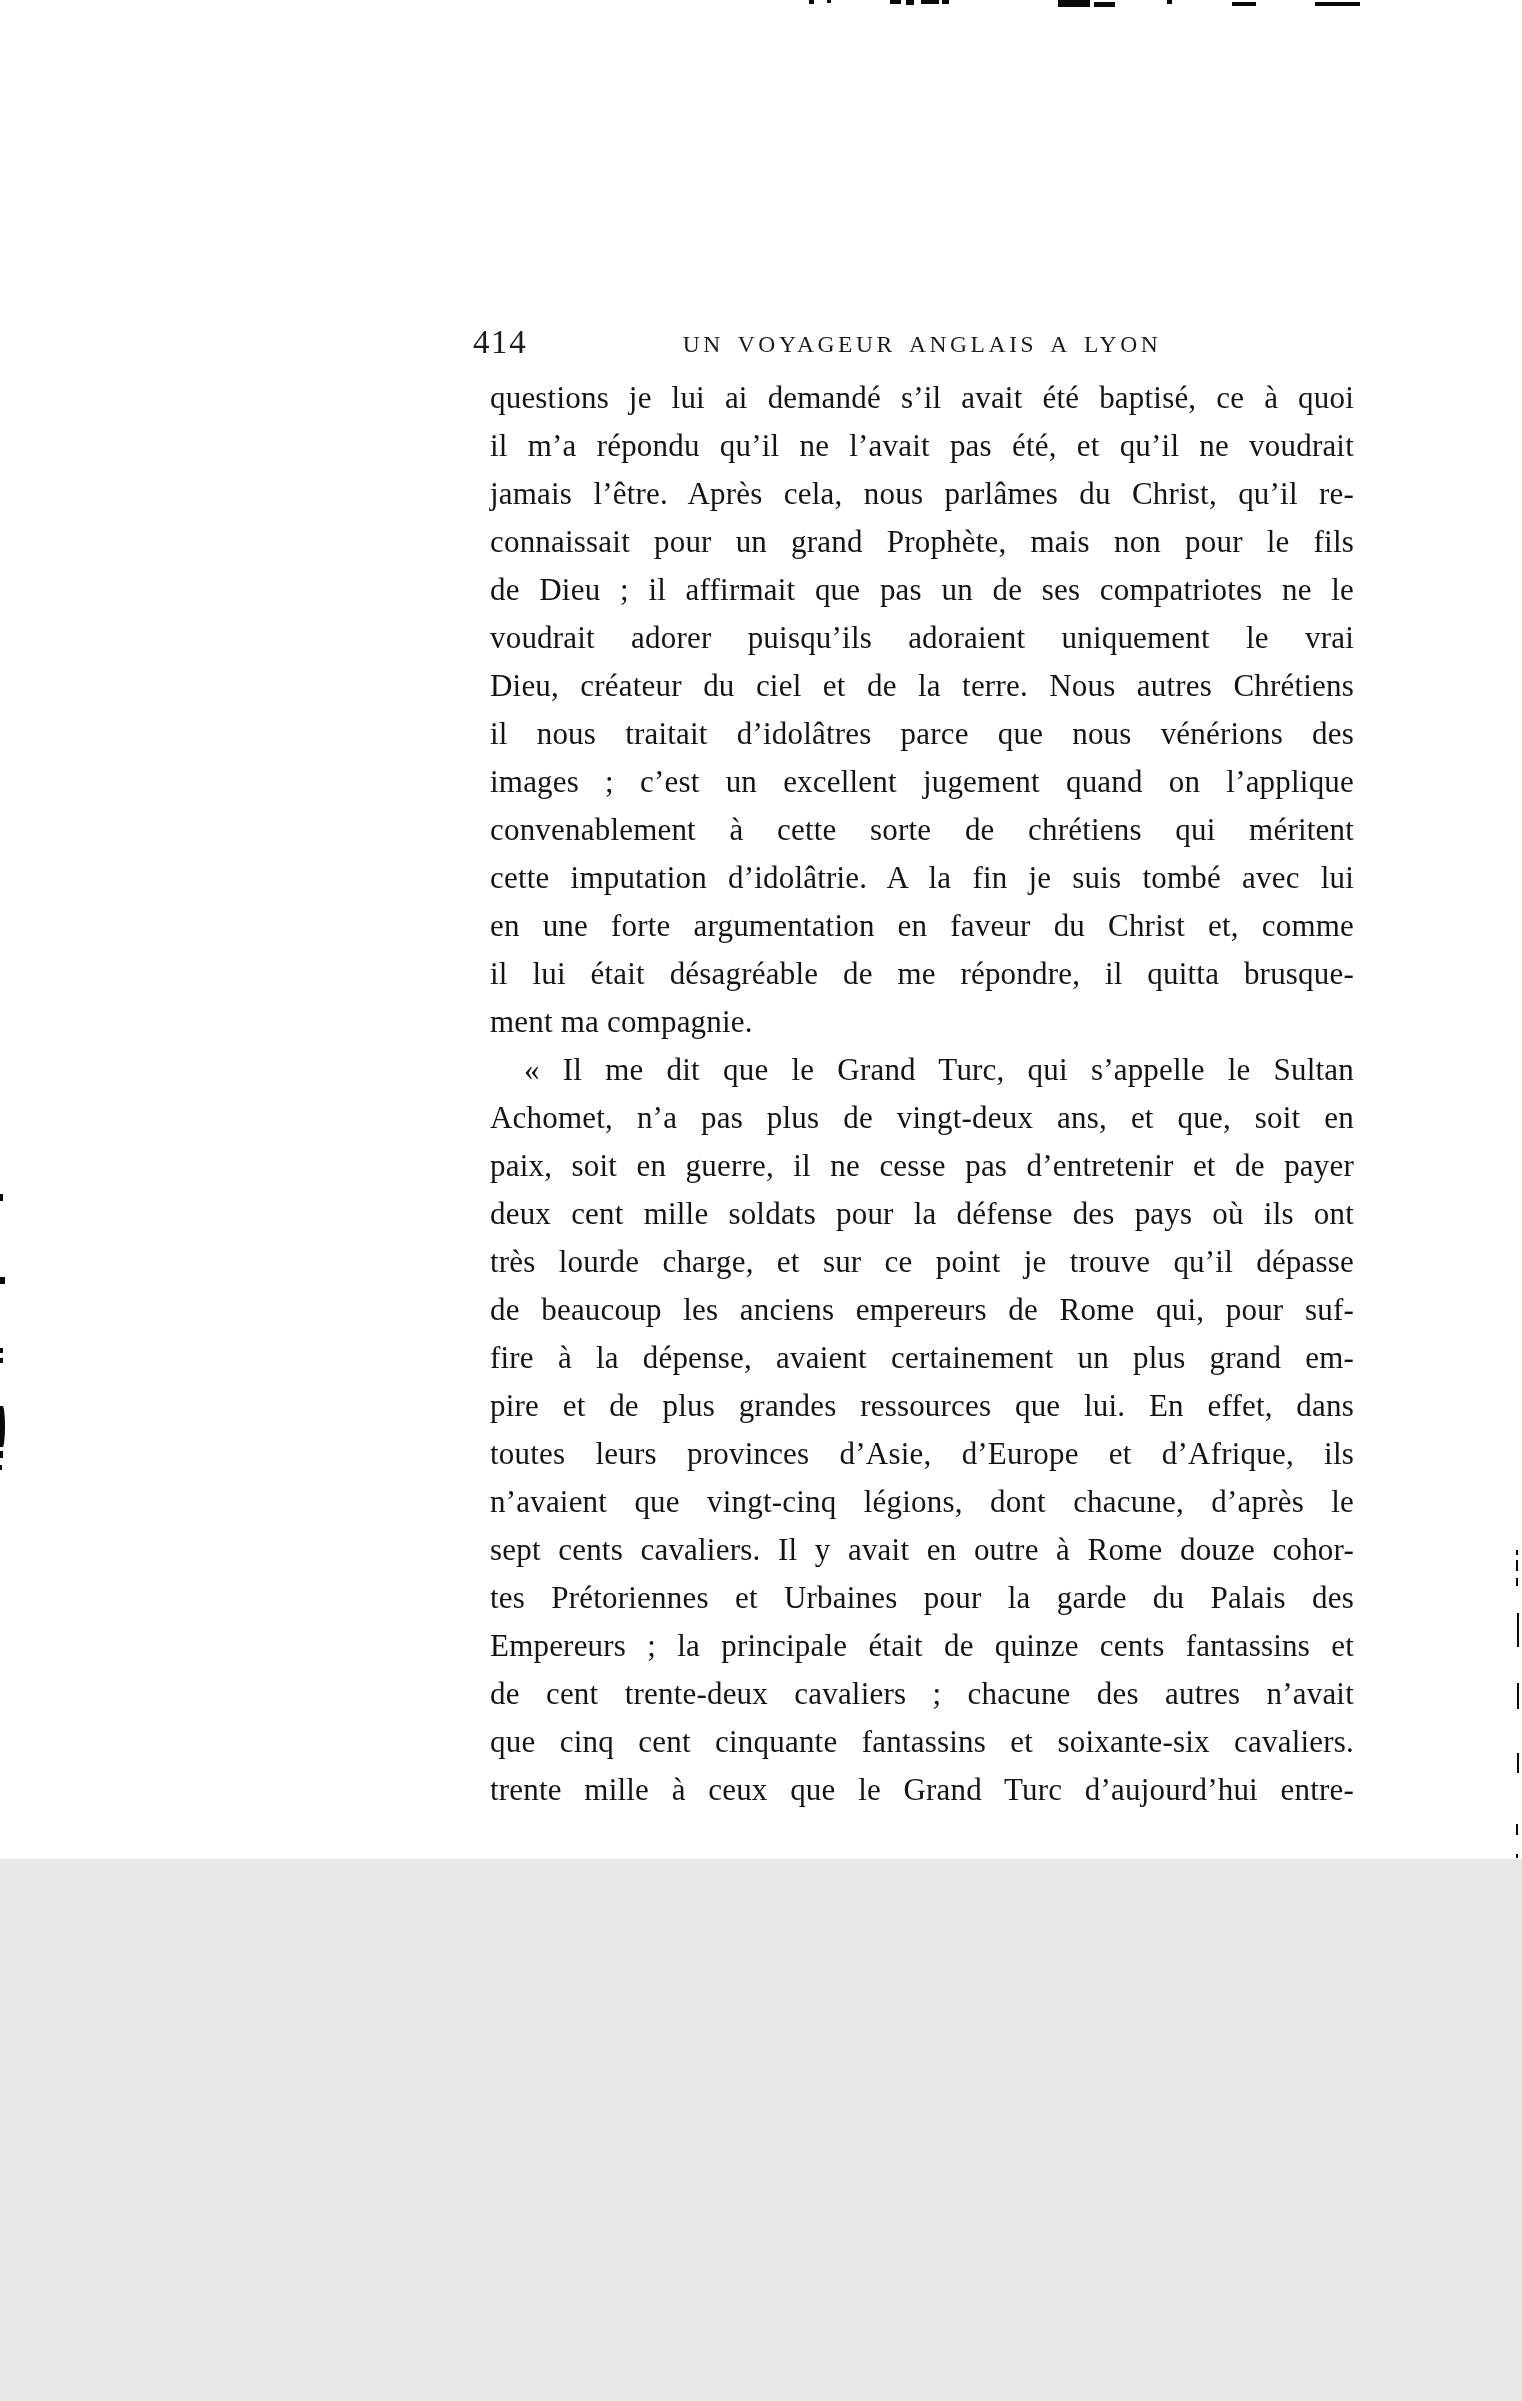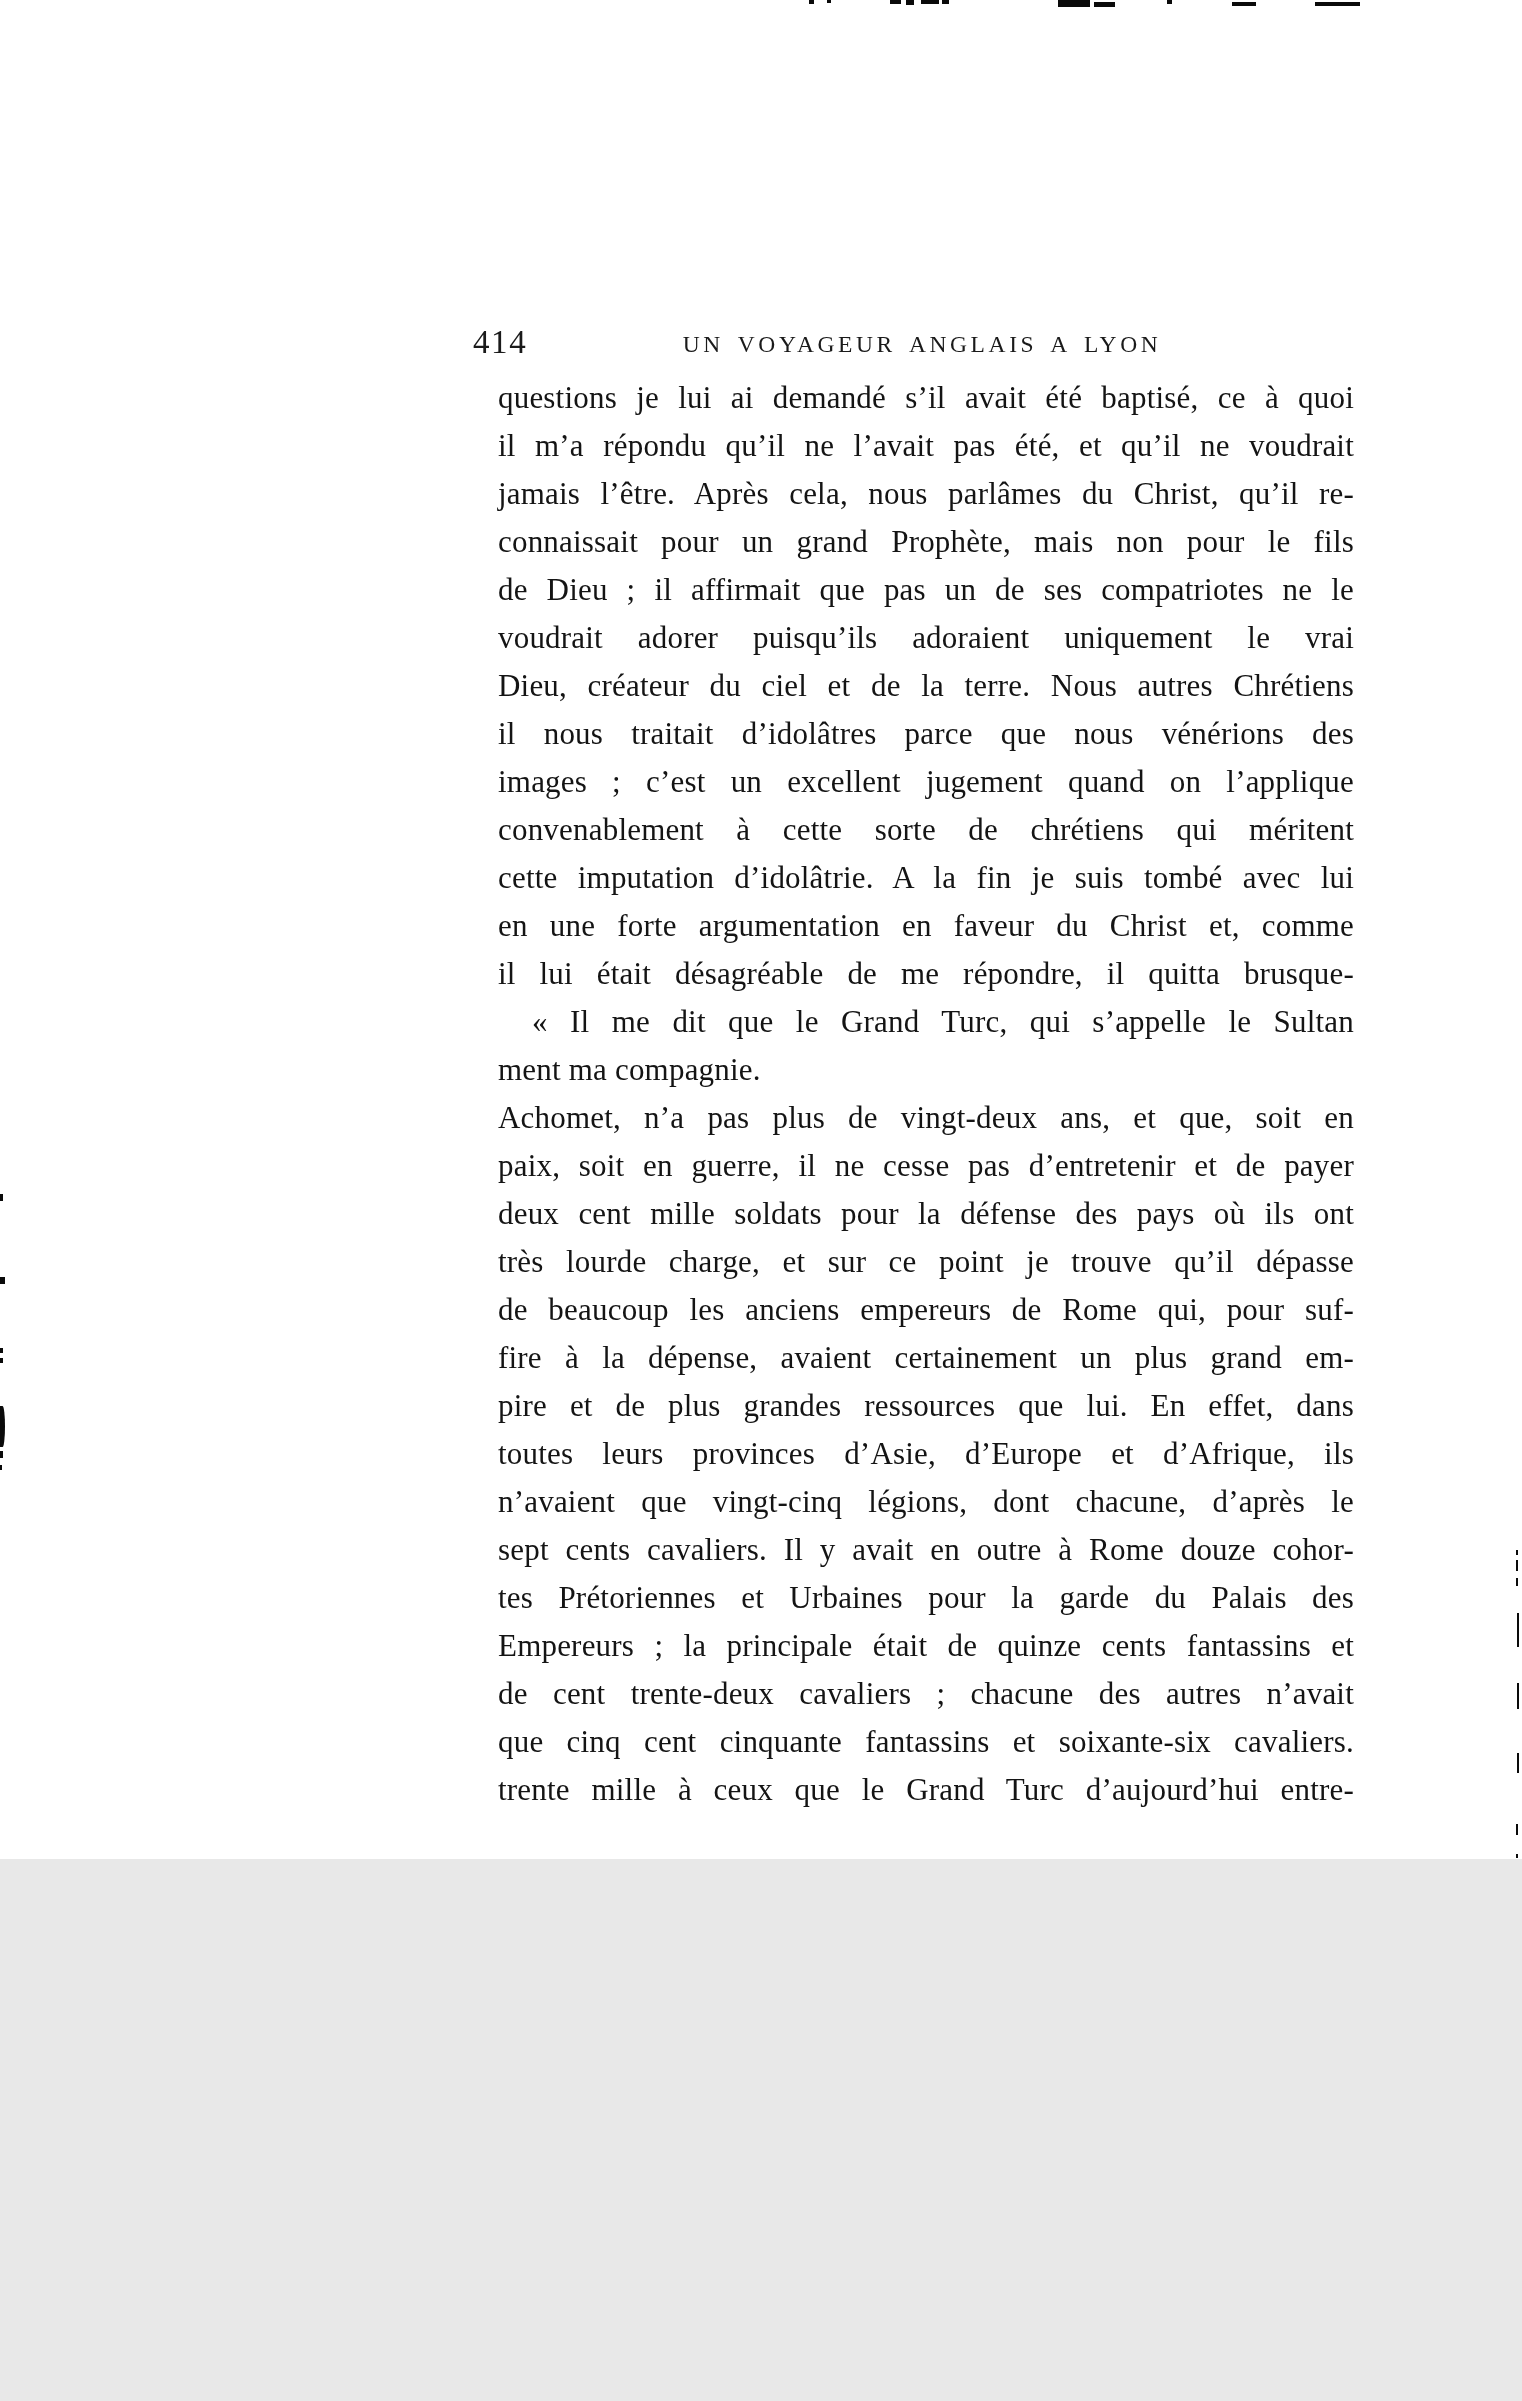--- a/index.html
+++ b/index.html
@@ -40,21 +40,20 @@
     width:864px;
     font-size:31px;
     line-height:48px;
     color:#141414;
   }
   .pline{
     text-align:justify;
     text-align-last:justify;
     white-space:normal;
     letter-spacing:0.2px;
-    margin-left:8px;
   }
   .pline.no-just{
     text-align:left;
     text-align-last:left;
   }
   .pline.indent{
     padding-left:34px;
   }
   
   .noise{
@@ -77,22 +76,22 @@
     <div class="pline">connaissait pour un grand Prophète, mais non pour le fils</div>
     <div class="pline">de Dieu ; il affirmait que pas un de ses compatriotes ne le</div>
     <div class="pline">voudrait adorer puisqu’ils adoraient uniquement le vrai</div>
     <div class="pline">Dieu, créateur du ciel et de la terre. Nous autres Chrétiens</div>
     <div class="pline">il nous traitait d’idolâtres parce que nous vénérions des</div>
     <div class="pline">images ; c’est un excellent jugement quand on l’applique</div>
     <div class="pline">convenablement à cette sorte de chrétiens qui méritent</div>
     <div class="pline">cette imputation d’idolâtrie. A la fin je suis tombé avec lui</div>
     <div class="pline">en une forte argumentation en faveur du Christ et, comme</div>
     <div class="pline">il lui était désagréable de me répondre, il quitta brusque-</div>
+    <div class="pline no-just">ment ma compagnie.</div>
     <div class="pline indent">« Il me dit que le Grand Turc, qui s’appelle le Sultan</div>
-    <div class="pline no-just">ment ma compagnie.</div>
     <div class="pline">Achomet, n’a pas plus de vingt-deux ans, et que, soit en</div>
     <div class="pline">paix, soit en guerre, il ne cesse pas d’entretenir et de payer</div>
     <div class="pline">deux cent mille soldats pour la défense des pays où ils ont</div>
     <div class="pline">très lourde charge, et sur ce point je trouve qu’il dépasse</div>
     <div class="pline">de beaucoup les anciens empereurs de Rome qui, pour suf-</div>
     <div class="pline">fire à la dépense, avaient certainement un plus grand em-</div>
     <div class="pline">pire et de plus grandes ressources que lui. En effet, dans</div>
     <div class="pline">toutes leurs provinces d’Asie, d’Europe et d’Afrique, ils</div>
     <div class="pline">n’avaient que vingt-cinq légions, dont chacune, d’après le</div>
     <div class="pline">sept cents cavaliers. Il y avait en outre à Rome douze cohor-</div>

